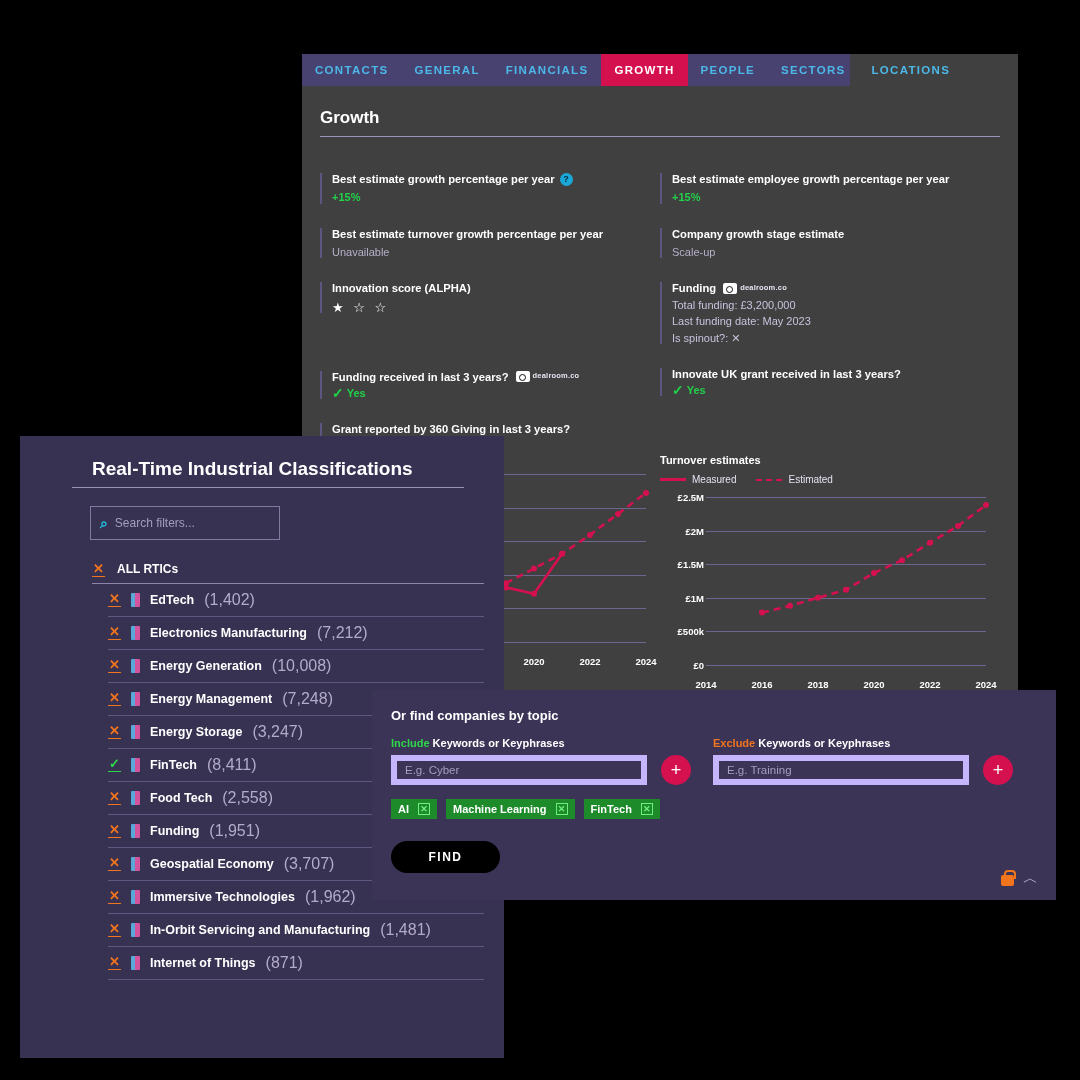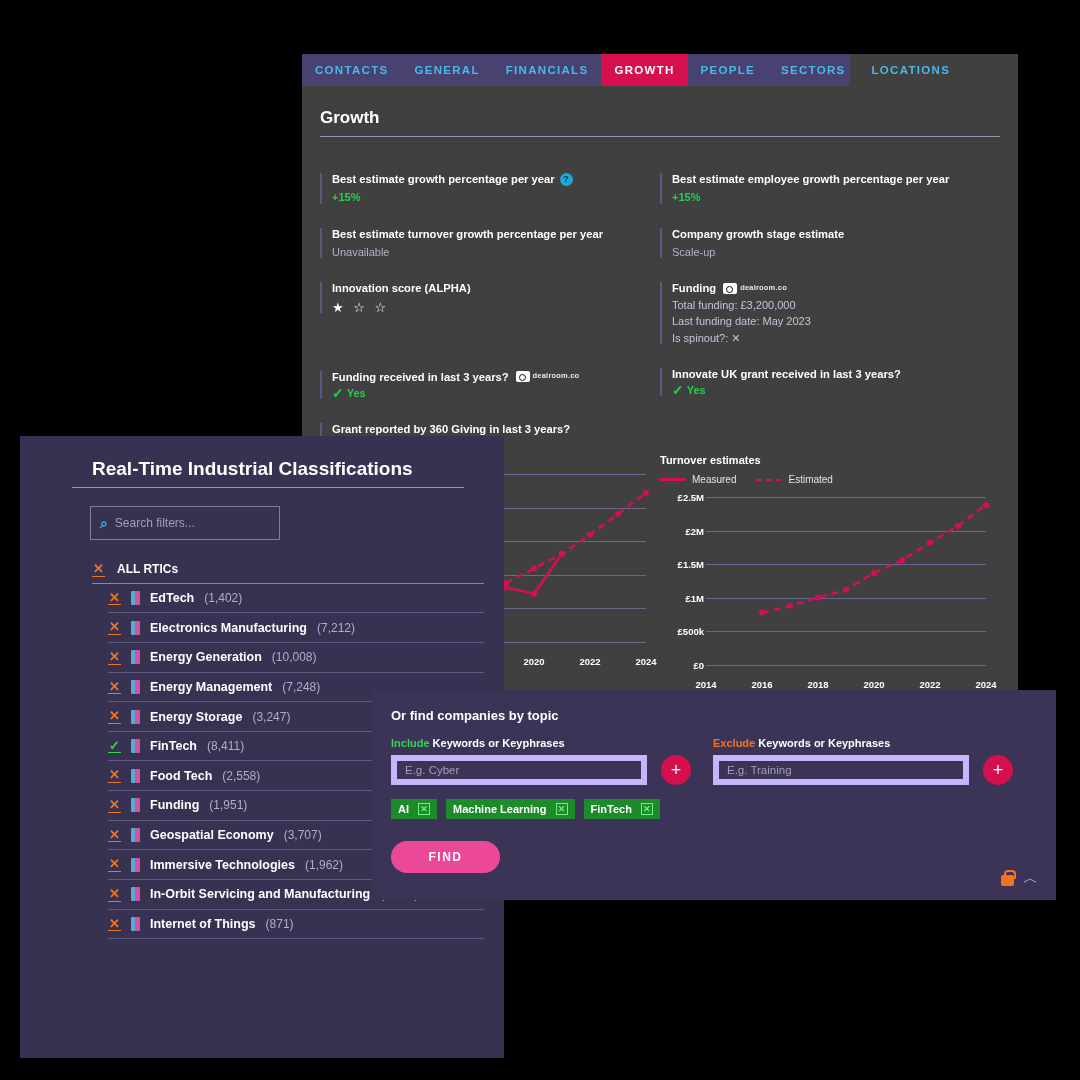--- a/index.html
+++ b/index.html
@@ -129,21 +129,21 @@
   }
   .mark { font-size: 13px; font-weight: bold; width: 13px; text-align:center;
           border-bottom: 1.6px solid currentColor; line-height: 1.05; }
   .mark.x { color:#f2741c; }
   .mark.check { color:#2ed64a; }
   .bld {
     display:inline-block; width: 9px; height: 14px; border-radius: 1px;
     background: linear-gradient(90deg,#5aa8d8 0 45%, #d4549c 45% 100%);
   }
   .rtic-name { font-size: 12.5px; font-weight:bold; color:#ffffff; }
-  .rtic-count { font-size: 12px; color:#b3acc9; }
+  .rtic-count { font-size: 16px; color:#b3acc9; }
 
   
   .topic-panel {
     position: absolute; left: 372px; top: 690px;
     width: 684px; height: 210px; background: #3b3457;
   }
   .topic-head { margin: 18px 0 0 19px; font-size: 13px; color:#ffffff; font-weight:bold; }
   .kw-grid { display:flex; margin: 14px 0 0 19px; gap: 22px; }
   .kw-col { width: 300px; }
   .kw-label { font-size: 11px; color:#ffffff; font-weight:bold; }
@@ -167,21 +167,21 @@
     background:#1d8b2a; padding: 4px 7px; font-size: 11px;
     font-weight: bold; color:#ffffff;
   }
   .tag-x {
     width: 12px; height: 12px; border: 1px solid #6ef07e; color:#6ef07e;
     font-size: 9px; display:flex; align-items:center; justify-content:center;
     line-height: 1;
   }
   .find-btn {
     margin: 22px 0 0 19px; width: 109px; height: 32px; border-radius: 16px;
-    background:#ec4899; color:#ffffff; font-size: 12px; font-weight:bold;
+    background:#000000; color:#ffffff; font-size: 12px; font-weight:bold;
     letter-spacing: 1.5px; display:flex; align-items:center; justify-content:center;
   }
   .corner-icons {
     position:absolute; right: 18px; bottom: 12px;
     display:flex; align-items:center; gap: 9px;
   }
   .lock {
     width: 13px; height: 11px; background:#f2741c; border-radius: 2px;
     position: relative; margin-top: 4px;
   }

